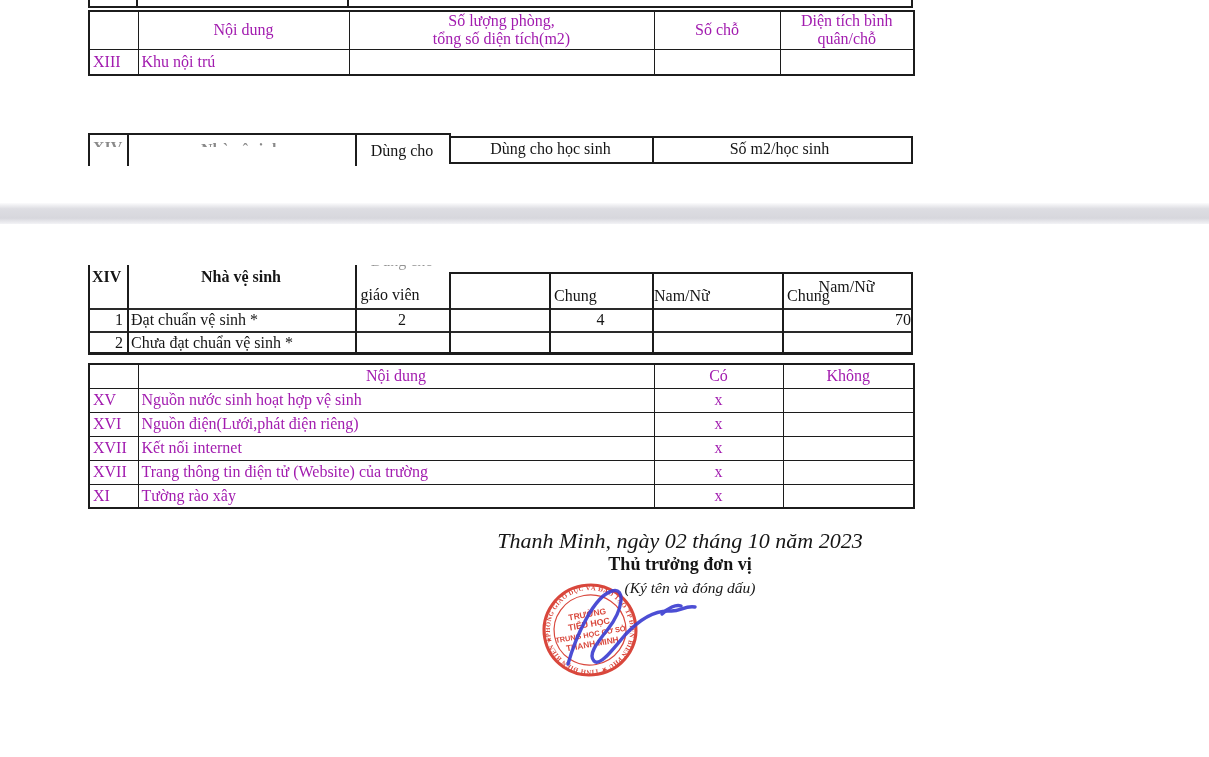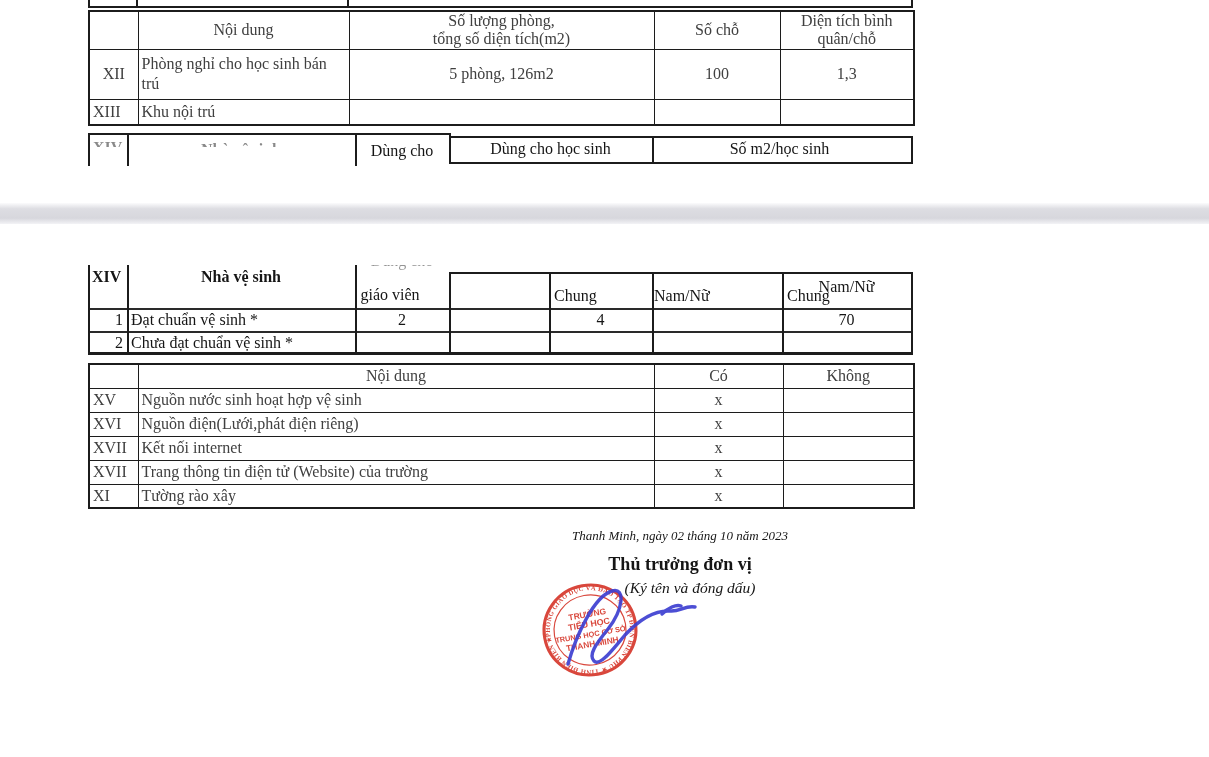--- a/index.html
+++ b/index.html
@@ -11,35 +11,35 @@
   }
   .abs{position:absolute;}
   .page-gap{left:0;top:203px;width:1209px;height:21px;
     background:linear-gradient(180deg,#fbfbfc 0%,#dddde2 28%,#d7d7dd 72%,#f3f3f6 100%);z-index:10;}
   
   .vline{width:2px;background:#1c1c1c;}
   .hline{height:2px;background:#1c1c1c;}
   .thin{background:#2a2a2a;}
   
   table.doc{border-collapse:collapse;table-layout:fixed;position:absolute;
-    font-size:16px;color:#404040;}
+    font-size:16px;color:#a21caf;}
   table.doc td,table.doc th{border:1.5px solid #1c1c1c;padding:0 3px;overflow:hidden;
     font-weight:normal;vertical-align:middle;}
   table.doc{border:2.5px solid #1c1c1c;}
   .ctr{text-align:center;}
   .bold{font-weight:bold;}
   .numcol{font-weight:bold;padding-left:3px;}
   
   .cut-top{overflow:hidden;height:6px;opacity:.5;}
   .cut-top span{display:block;font-size:16px;line-height:18px;margin-top:-2px;font-weight:bold;white-space:nowrap;}
   .cut-bottom{overflow:hidden;height:6px;opacity:.45;}
   .cut-bottom span{display:block;font-size:16px;line-height:18px;margin-top:-13px;white-space:nowrap;}
   .cell-text{position:absolute;font-size:16px;line-height:20px;white-space:nowrap;}
   
-  .sig-place{left:450px;top:528px;width:460px;text-align:center;font-style:italic;font-size:13px;}
+  .sig-place{left:450px;top:528px;width:460px;text-align:center;font-style:italic;font-size:22px;}
   .sig-title{left:450px;top:554px;width:460px;text-align:center;font-weight:bold;font-size:18px;}
   .sig-note{left:470px;top:579px;width:440px;text-align:center;font-style:italic;font-size:15.5px;z-index:3;}
   .sig-name{left:450px;top:675px;width:460px;text-align:center;font-weight:bold;font-size:20px;letter-spacing:.5px;}
   #stamp-svg{left:533px;top:577px;z-index:5;mix-blend-mode:multiply;opacity:.93;}
   #ink-svg{left:550px;top:576px;z-index:6;opacity:.92;}
 </style>
 </head>
 <body>
 
 <div id="viewport">
@@ -65,27 +65,20 @@
           <tr style="height:38px;">
         <td></td>
         <td class="ctr">Nội dung</td>
         <td class="ctr" style="line-height:18px;">
           <span>Số lượng phòng,</span><br>
           <span>tổng số diện tích(m2)</span>
         </td>
         <td class="ctr">Số chỗ</td>
         <td class="ctr" style="line-height:18px;">Diện tích bình quân/chỗ</td>
       </tr>
-      <tr style="height:50px;">
-        <td class="ctr bold">XII</td>
-        <td class="bold" style="line-height:20px;">Phòng nghỉ cho học sinh bán trú</td>
-        <td class="ctr">5 phòng, 126m2</td>
-        <td class="ctr">100</td>
-        <td class="ctr">1,3</td>
-      </tr>
       <tr style="height:26px;padding-left:32px;">
         <td class="numcol">XIII</td>
         <td class="bold">Khu nội trú</td>
         <td></td>
         <td></td>
         <td></td>
       </tr>
     </tbody>
       </table>
 
@@ -143,21 +136,21 @@
       <div class="cell-text" style="left:267px;top:20px;width:70px;text-align:center;">giáo viên</div>
       <div class="cell-text" style="left:466px;top:21px;">Chung</div>
       <div class="cell-text" style="left:566px;top:21px;">Nam/Nữ</div>
       <div class="cell-text" style="left:699px;top:21px;">Chung</div>
       <div class="cell-text" style="left:694px;top:12px;width:129px;text-align:center;">Nam/Nữ</div>
 
       <div class="cell-text" style="left:0;top:45px;width:35px;text-align:right;">1</div>
       <div class="cell-text" style="left:43px;top:45px;">Đạt chuẩn vệ sinh *</div>
       <div class="cell-text" style="left:267px;top:45px;width:94px;text-align:center;">2</div>
       <div class="cell-text" style="left:461px;top:45px;width:103px;text-align:center;">4</div>
-      <div class="cell-text" style="left:694px;top:45px;width:129px;text-align:center;border-radius:6px;">70</div>
+      <div class="cell-text" style="left:694px;top:45px;width:129px;text-align:right;border-radius:6px;">70</div>
 
       <div class="cell-text" style="left:0;top:68px;width:35px;text-align:right;">2</div>
       <div class="cell-text" style="left:43px;top:68px;">Chưa đạt chuẩn vệ sinh *</div>
     </div>
 
     <table class="doc" style="left:88px;top:139px;width:825px;">
       <colgroup>
           <col style="width:49px">
           <col style="width:516px">
           <col style="width:129px">

